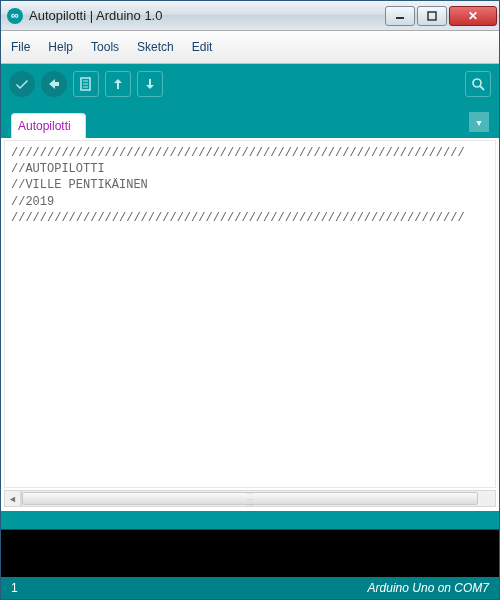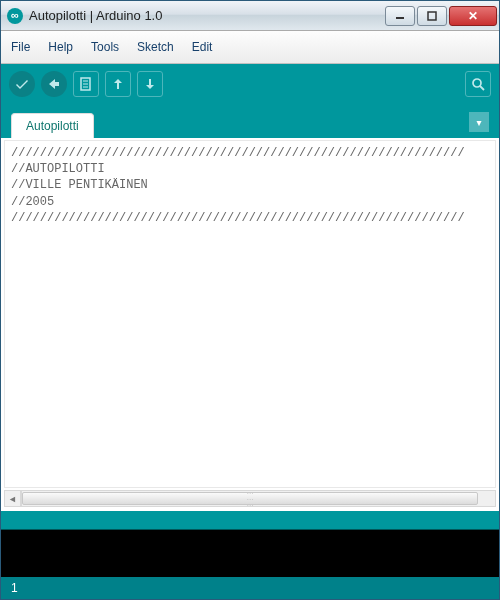--- a/index.html
+++ b/index.html
@@ -20,21 +20,21 @@
   .toolbar { height: 40px; background:#00979d; display:flex; align-items:center; padding:0 8px; gap:6px; }
   .tbtn { width:26px; height:26px; border-radius:50%; background:#0a8186; display:flex; align-items:center; justify-content:center; color:#b8e6e8;}
   .tbtn svg { width:16px; height:16px; fill:#bfe9eb; }
   .tbtn.rect { border-radius:3px; background:none; border:1.5px solid #4db6bb; }
   .tbtn.rect svg { fill:#bfe9eb;}
   .tbtn.rect.ud svg{ fill:#bfe9eb;}
   .toolbar .tspacer{flex:1;}
   .tbtn.serial { border-radius:3px; background:none; border:1.5px solid #4db6bb;}
   
   .tabstrip { height: 34px; background:#00979d; display:flex; align-items:flex-end; padding:0 10px;}
-  .tab { background:#fff; padding:5px 14px 5px 14px; border-top-left-radius:4px; border-top-right-radius:4px; font-size:12px; color:#0f766e; border:1px solid #ddd; border-bottom:none;}
+  .tab { background:#fff; padding:5px 14px 5px 6px; border-top-left-radius:4px; border-top-right-radius:4px; font-size:12px; color:#a21caf; border:1px solid #ddd; border-bottom:none;}
   .tabstrip .tspacer{flex:1;}
   .tabmenu { width:20px; height:20px; background:#4db6bb; margin-bottom:6px; display:flex; align-items:center; justify-content:center; color:#fff; font-size:10px;}
   
   .editor-wrap { flex:1; display:flex; flex-direction:column; background:#fff; border:0; min-height:0;}
   .editor { flex:1; padding:4px 6px; font-family:"Courier New", monospace; font-size:12px; color:#666; line-height:1.35; white-space:pre; overflow:hidden; border:1px solid #e8e8e8; margin:2px 3px 0 3px;}
   .hscroll { height:17px; margin:2px 3px 4px 3px; background:#f0f0f0; border:1px solid #d8d8d8; position:relative;}
   .hscroll .ar { width:16px; height:100%; background:#f0f0f0; display:flex; align-items:center; justify-content:center; font-size:9px; color:#777;}
   .hscroll .track { position:absolute; left:17px; right:17px; top:1px; bottom:1px; }
   .hscroll .thumb { position:absolute; left:0; width:100%; top:0; bottom:0; background:linear-gradient(to bottom,#fafafa,#dcdcdc); border:1px solid #c8c8c8; border-radius:2px; display:flex; align-items:center; justify-content:center;}
   .hscroll .thumb::after{content:"⋮⋮⋮"; transform:rotate(90deg); font-size:7px; color:#aaa; letter-spacing:-1px;}
@@ -122,32 +122,33 @@
   <div class="tabstrip">
     <div class="tab">Autopilotti</div>
     <div class="tspacer"></div>
     <div class="tabmenu">▾</div>
   </div>
 
   <div class="editor-wrap">
     <div class="editor"><span>///////////////////////////////////////////////////////////////</span>
 <span>//AUTOPILOTTI</span>
 <span>//VILLE PENTIKÄINEN</span>
-<span>//2005</span>
+<span>//2019</span>
 <span>///////////////////////////////////////////////////////////////</span></div>
     <div class="hscroll">
       <div class="ar">◄</div>
       <div class="track">
           <div class="thumb"></div>
         </div>
       <div class="ar">►</div>
     </div>
   </div>
 
   <div class="tealbar"></div>
   <div class="console"></div>
 
   <div class="statusbar">
     <div class="left">1</div>
     <div class="spacer"></div>
+    <div class="right">Arduino Uno on COM7</div>
   </div>
 
 </div>
 
 </body></html>

